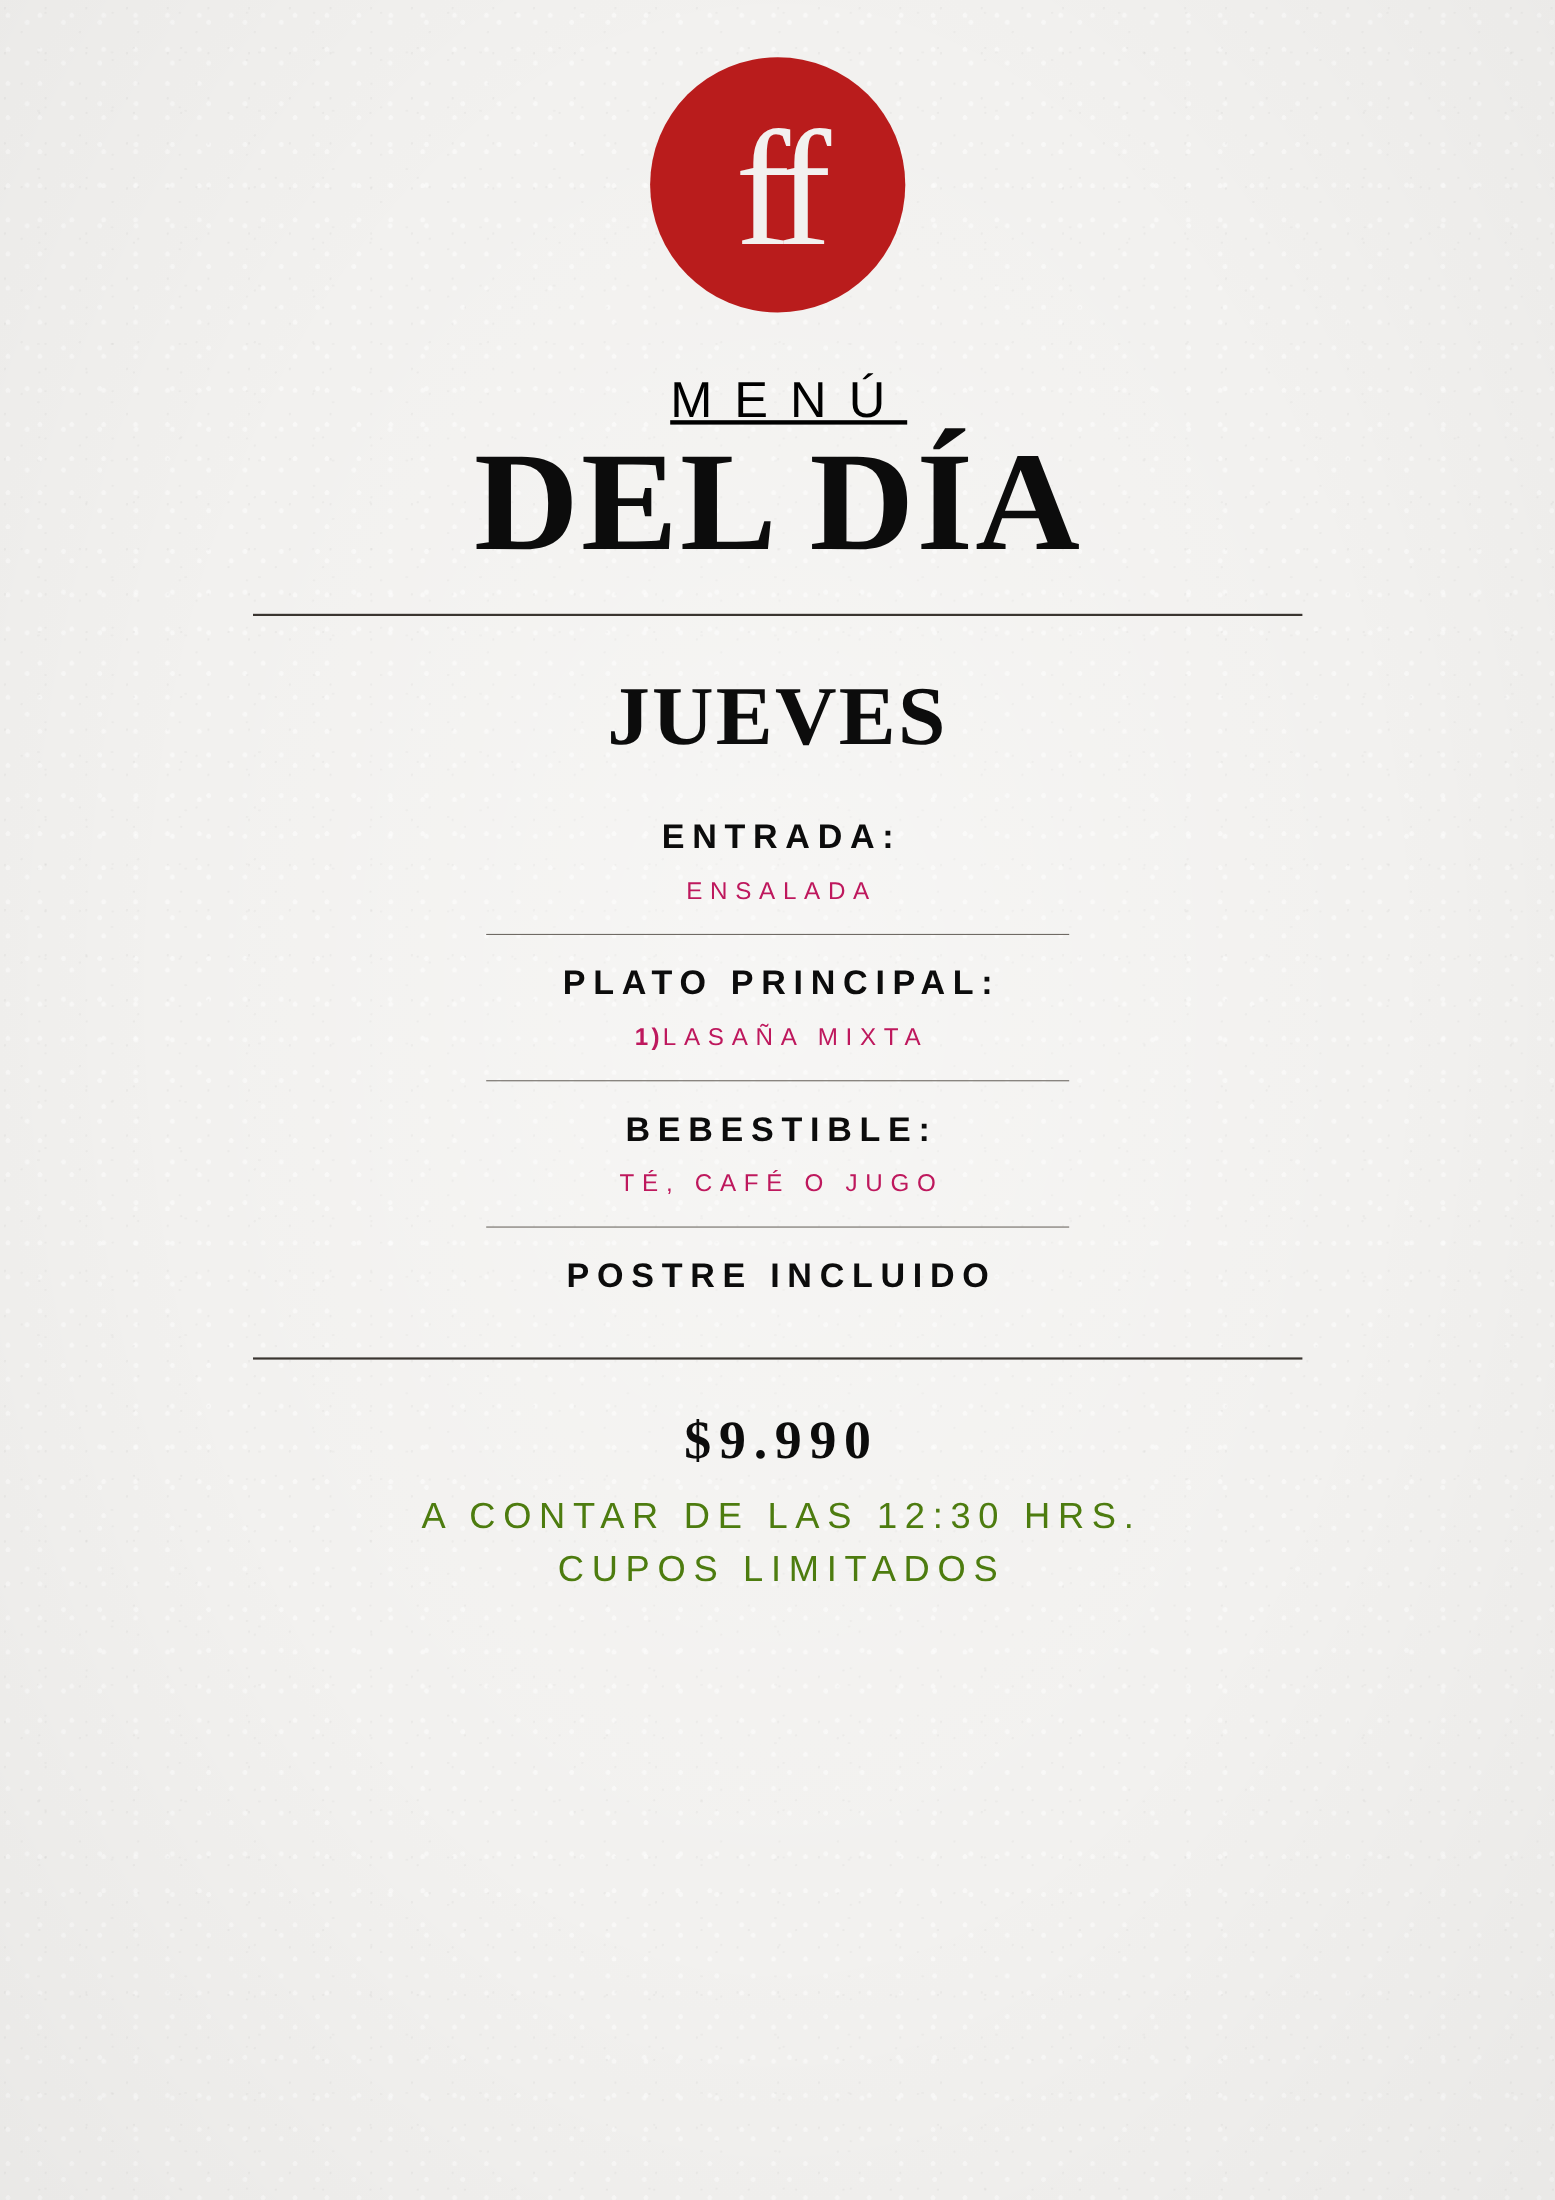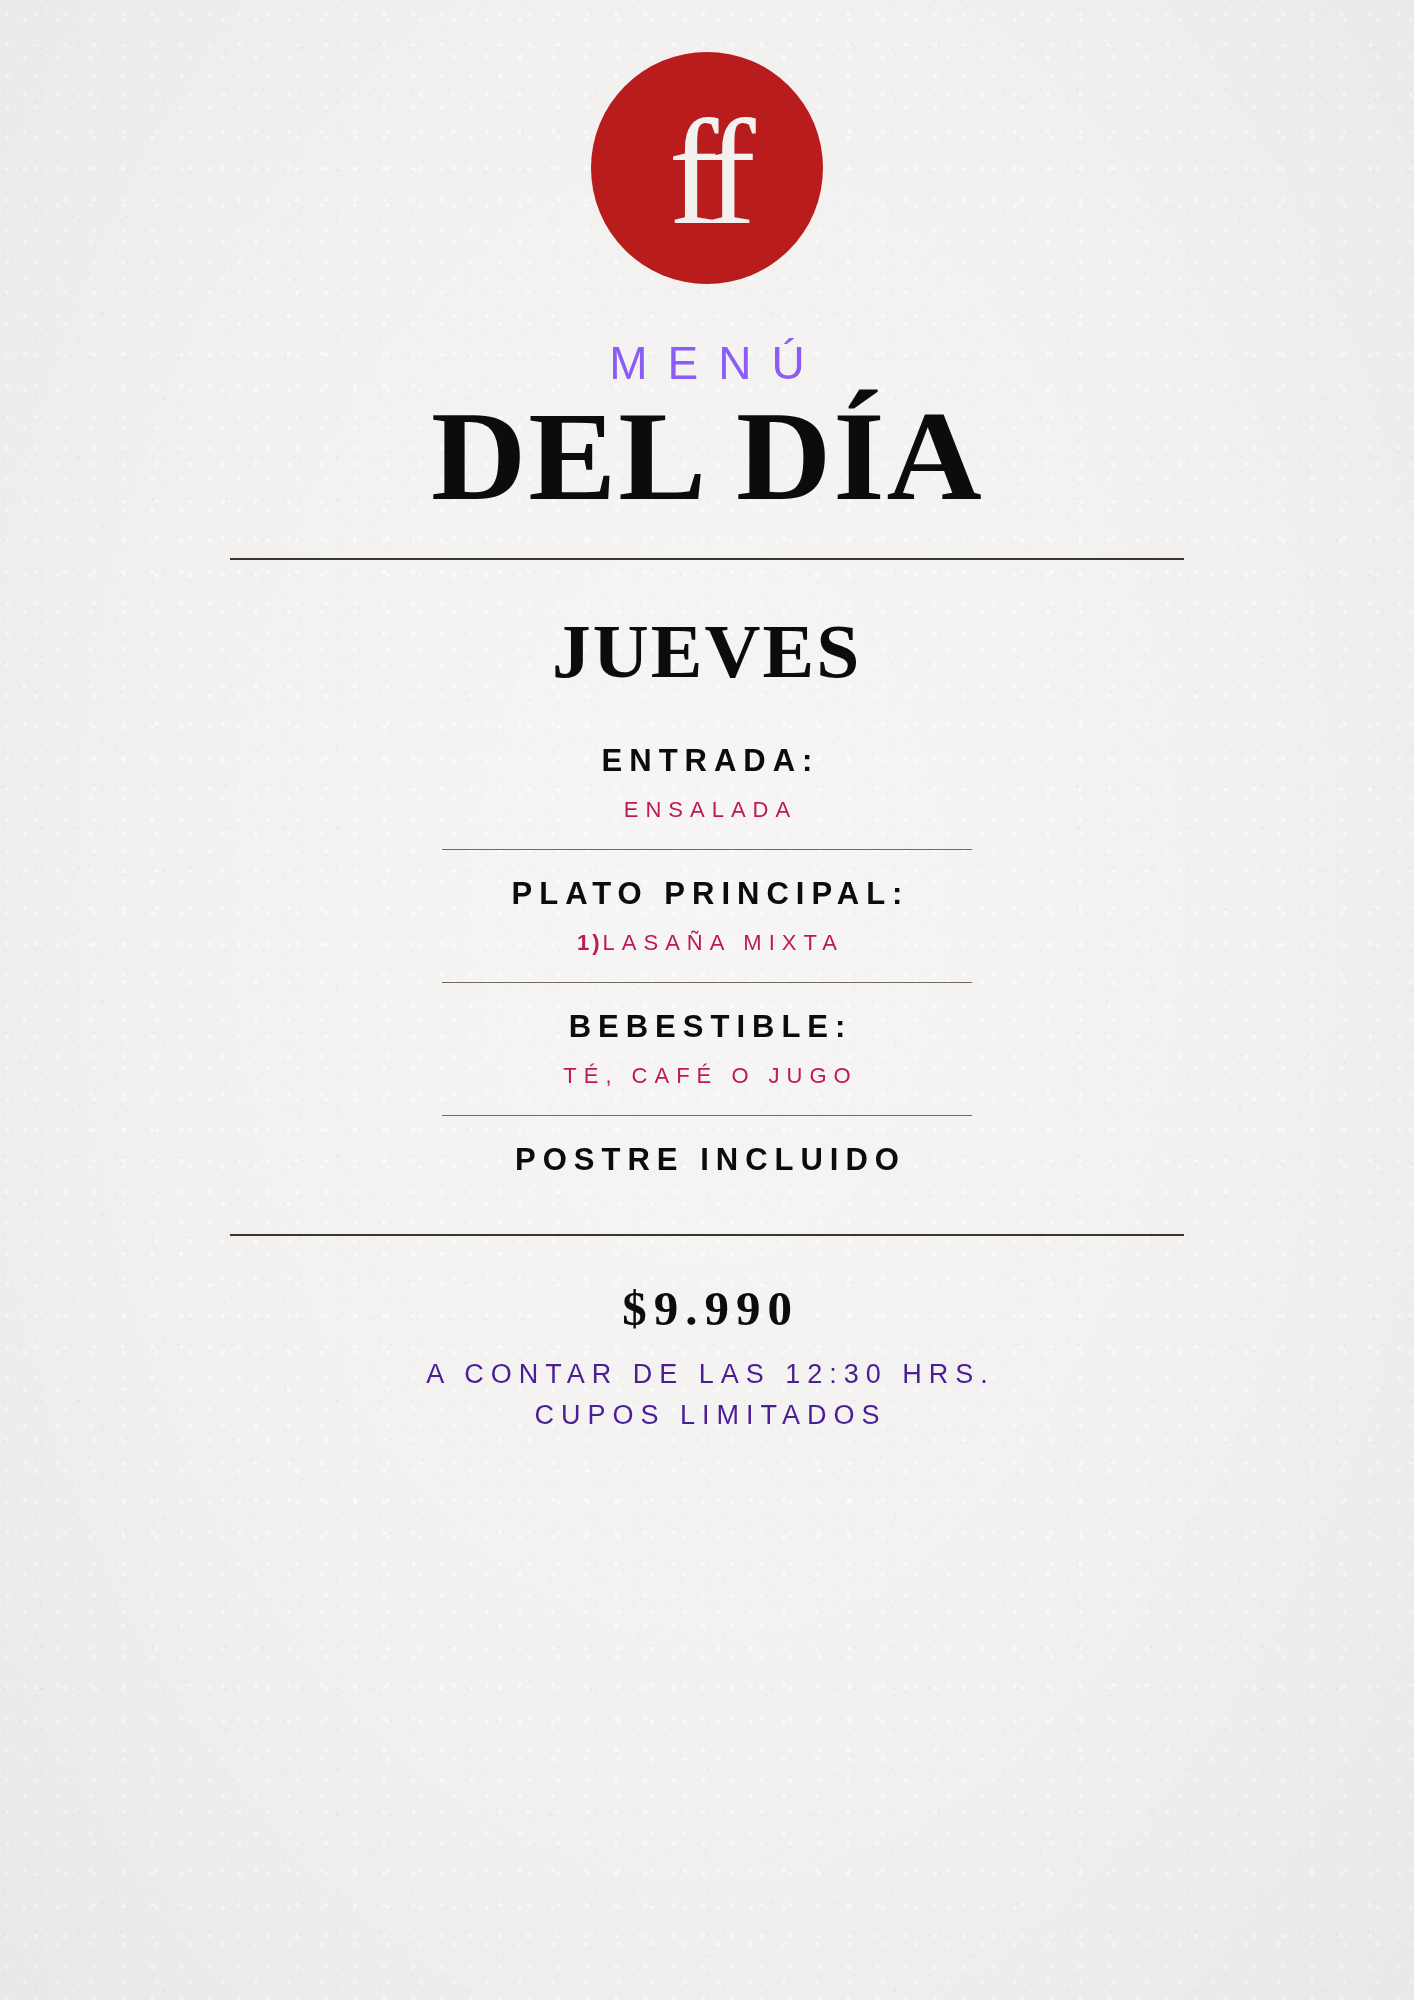--- a/index.html
+++ b/index.html
@@ -72,21 +72,22 @@
     transform: translateY(4px);
   }
 
   
   .title-menu {
     margin-top: 52px;
     font-size: 46px;
     letter-spacing: 20px;
     font-weight: 400;
     text-indent: 20px;
-    color: #8b5cf6;
+    color: #000000;
+    text-decoration: underline;
   }
   .title-main {
     font-family: "Liberation Serif", serif;
     font-weight: 700;
     font-size: 128px;
     line-height: 1.0;
     letter-spacing: 2px;
     margin-top: 2px;
     color: #0c0c0c;
     transform: scaleX(1.03);
@@ -167,25 +168,25 @@
   .price {
     font-family: "Liberation Serif", serif;
     font-weight: 700;
     font-size: 49px;
     letter-spacing: 7px;
     text-indent: 7px;
     margin-top: 44px;
     color: #0c0c0c;
   }
   .note {
-    font-size: 27px;
+    font-size: 33px;
     letter-spacing: 7px;
     text-indent: 7px;
     margin-top: 22px;
-    color: #4c1d95;
+    color: #4d7c0f;
     white-space: nowrap;
   }
   .note.second {
     margin-top: 10px;
   }
   .footer-rule {
     width: 100%;
     height: 2px;
     background: #3a3530;
     margin-top: 56px;

